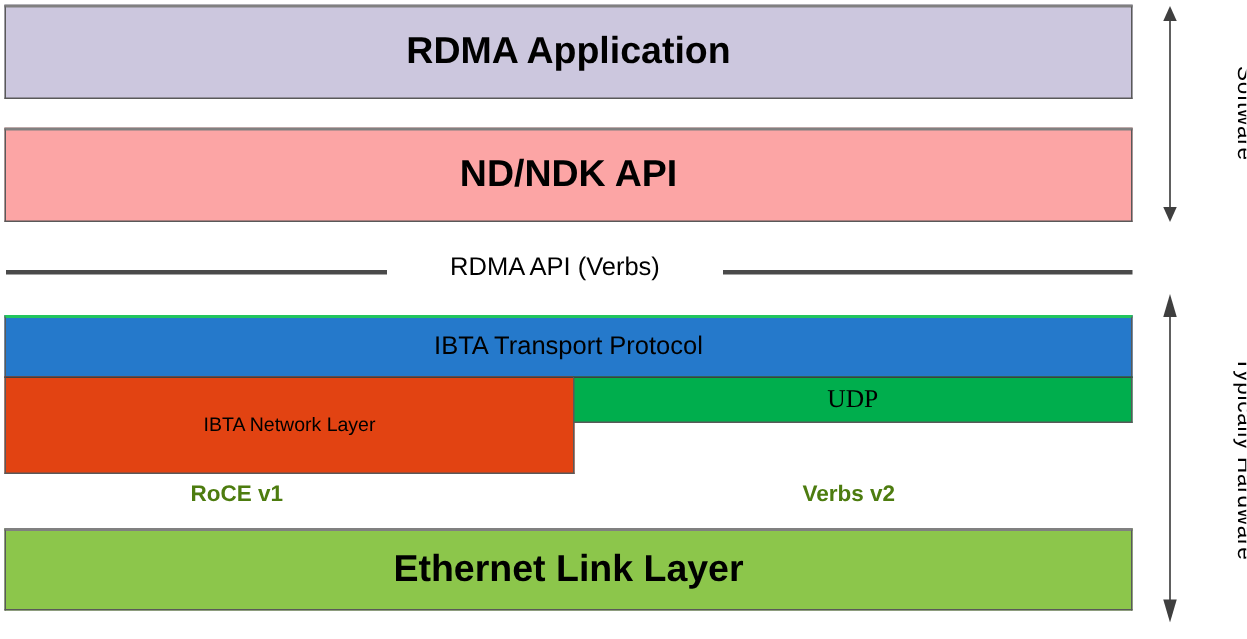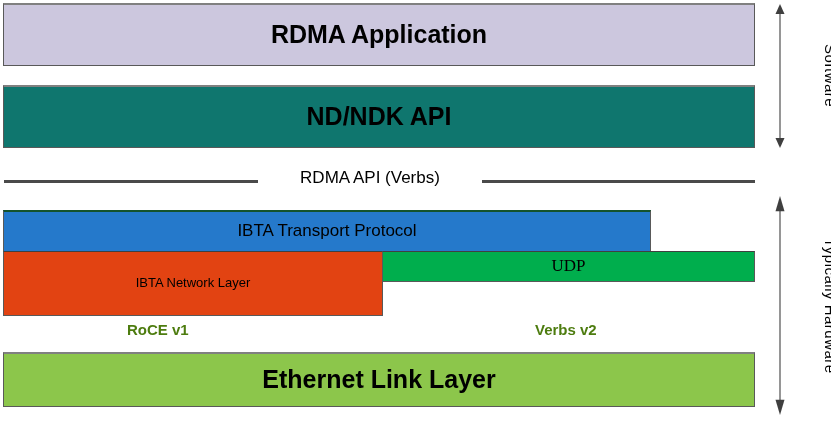--- a/index.html
+++ b/index.html
@@ -47,25 +47,25 @@
   }
   #box-nd-ndk-api {
     left: 3px;  top: 85px;
     width: 752px; height: 63px;
     background: #c3d5e8;
     font-size: 25px;
     font-weight: bold;
   }
   #box-ibta-transport {
     left: 3px;  top: 210px;
-    width: 648px; height: 42px;
+    width: 752px; height: 42px;
     background: #2579cb;
     font-size: 17px;
     font-weight: normal;
-    border-top: 2px solid #14532d;
+    border-top: 2px solid #22c55e;
   }
   #box-ibta-network {
     left: 3px;  top: 251px;
     width: 380px; height: 65px;
     background: #e24312;
     font-size: 13px;
     border-top: 1px solid #404040;
   }
   #box-udp {
     left: 382px; top: 251px;
@@ -160,21 +160,21 @@
 </style>
 </head>
 <body>
 
 <div id="diagram">
 
   <div class="box" id="box-rdma-application" style="background: rgb(204, 199, 222);">
     <span class="box-label">RDMA Application</span>
   </div>
 
-  <div class="box" id="box-nd-ndk-api" style="background: #0f766e;">
+  <div class="box" id="box-nd-ndk-api" style="background: #fca5a5;">
     <span class="box-label">ND/NDK API</span>
   </div>
 
   <div id="verbs-row">
     <div class="verbs-line" id="verbs-line-left"></div>
     <div id="verbs-label">RDMA API (Verbs)</div>
     <div class="verbs-line" id="verbs-line-right"></div>
   </div>
 
   <div class="box" id="box-ibta-transport" style="background: rgb(37, 121, 203);">

